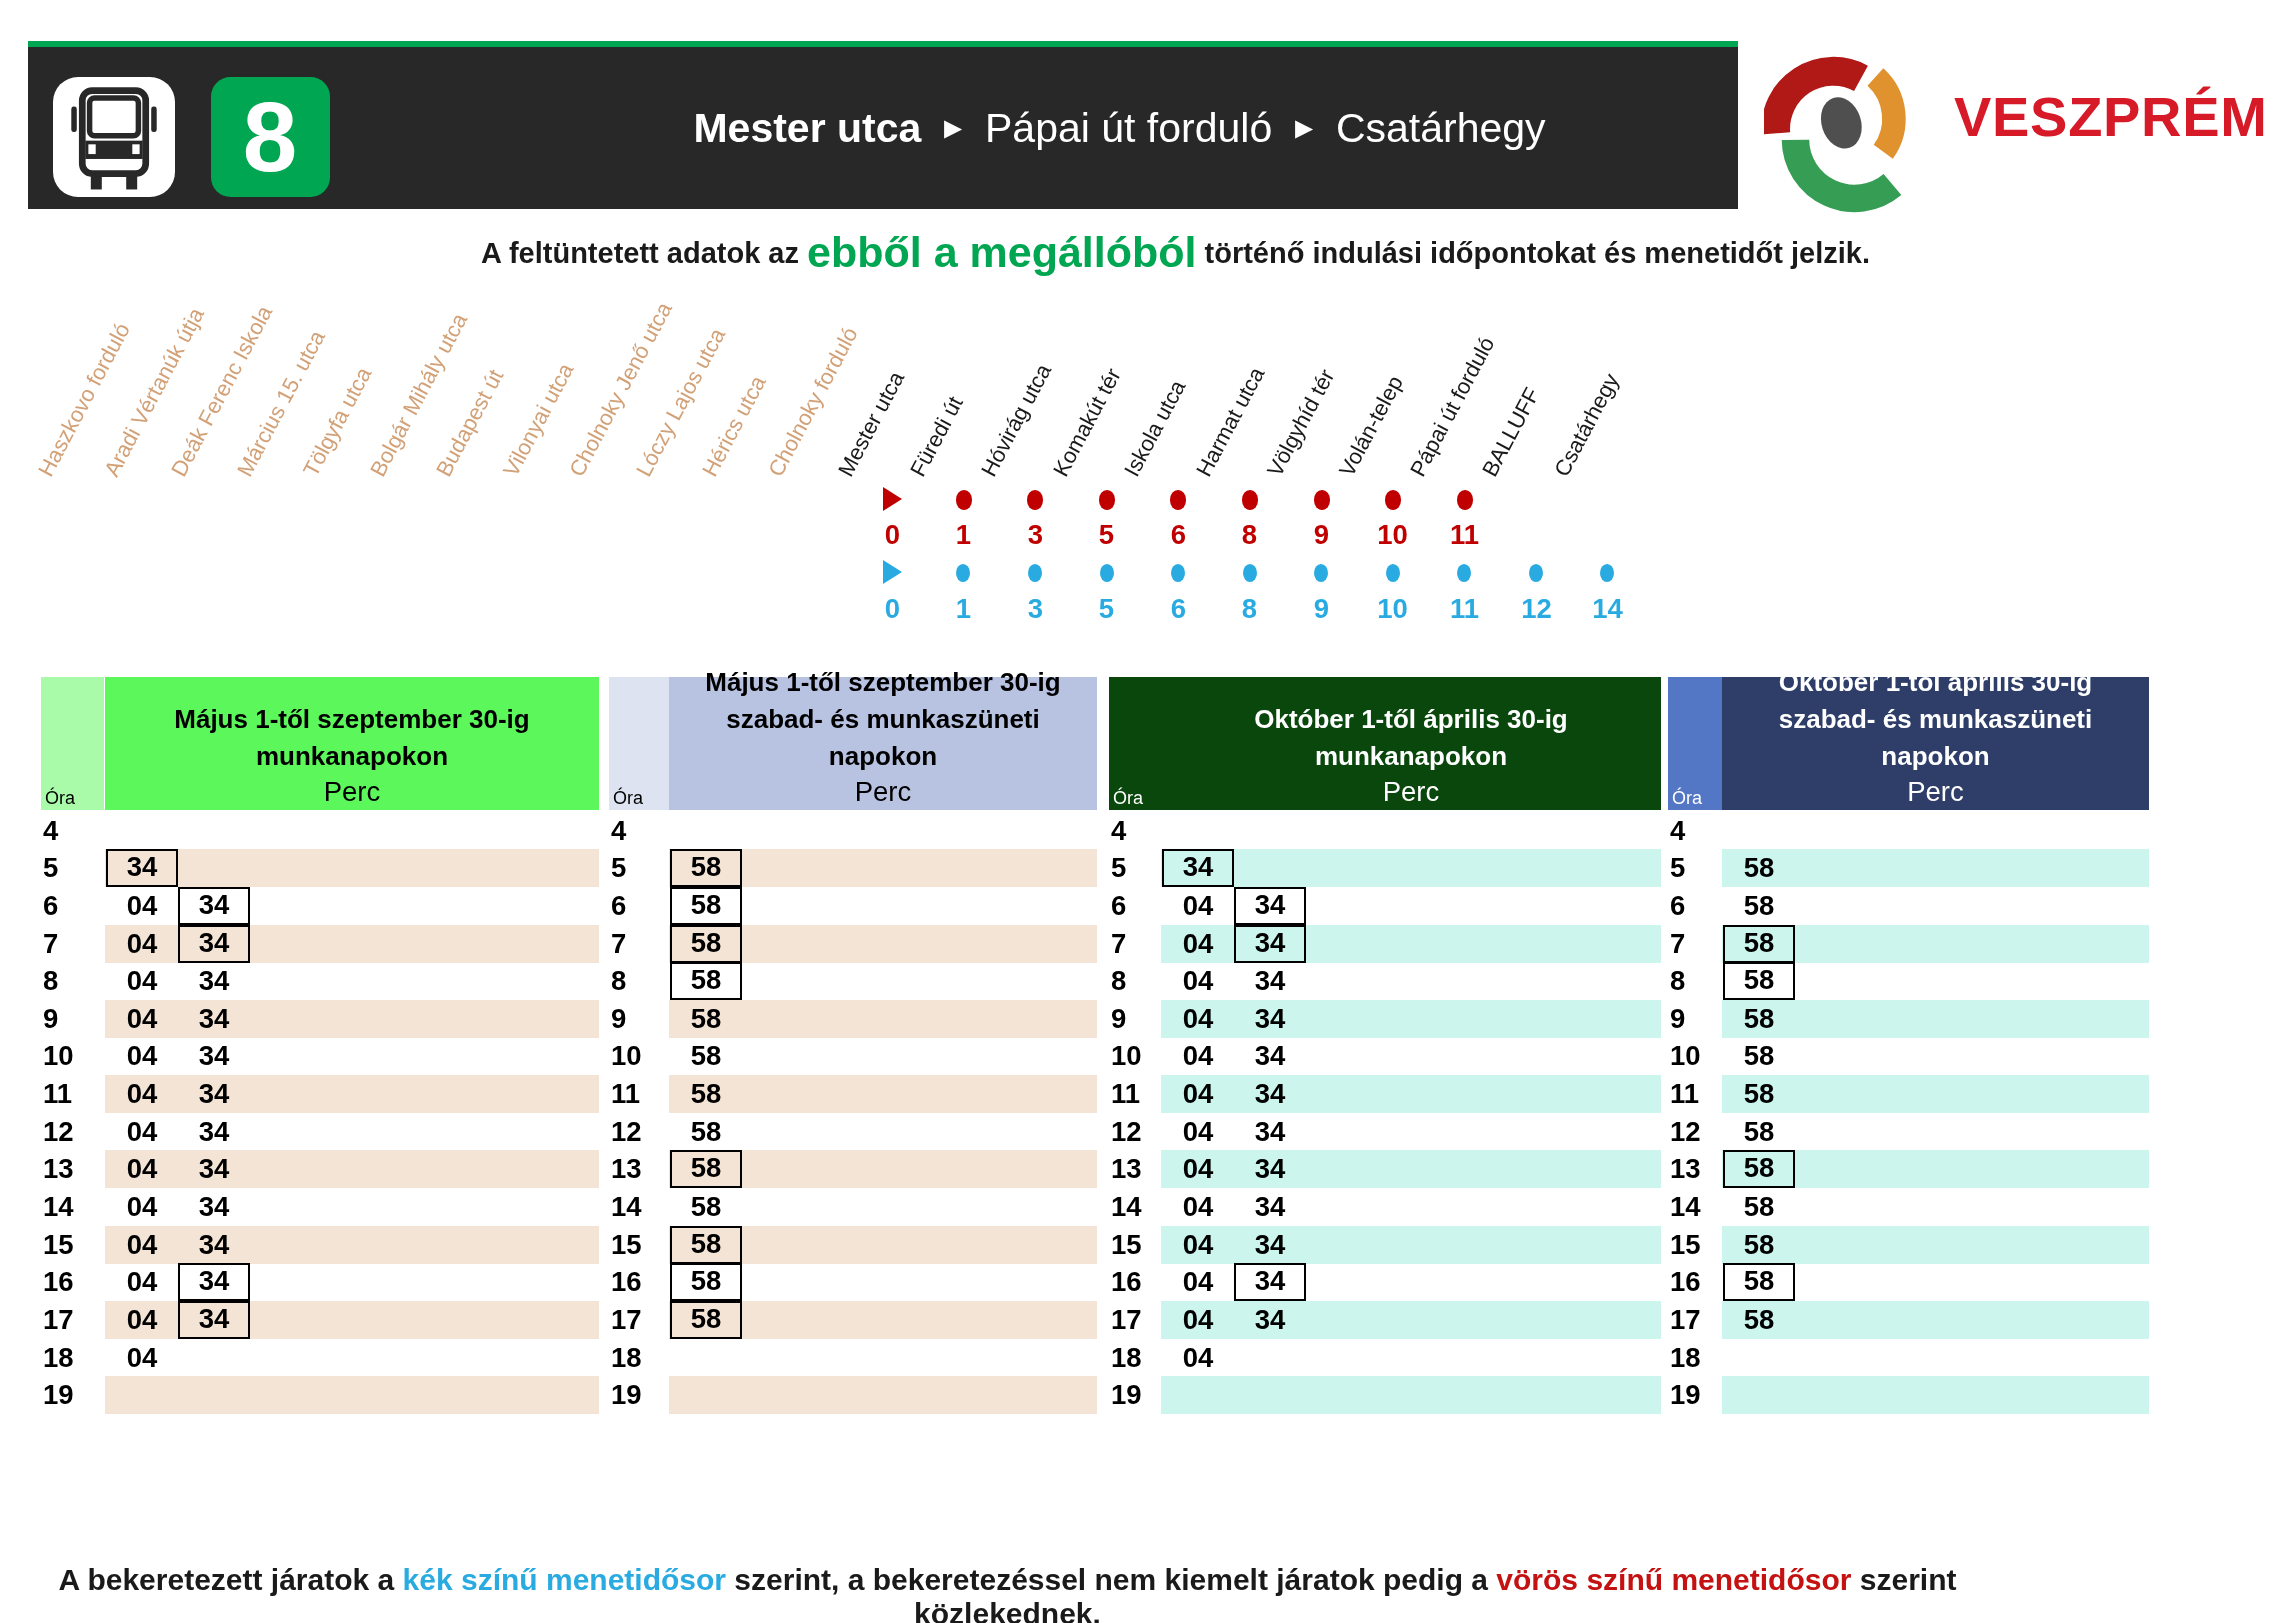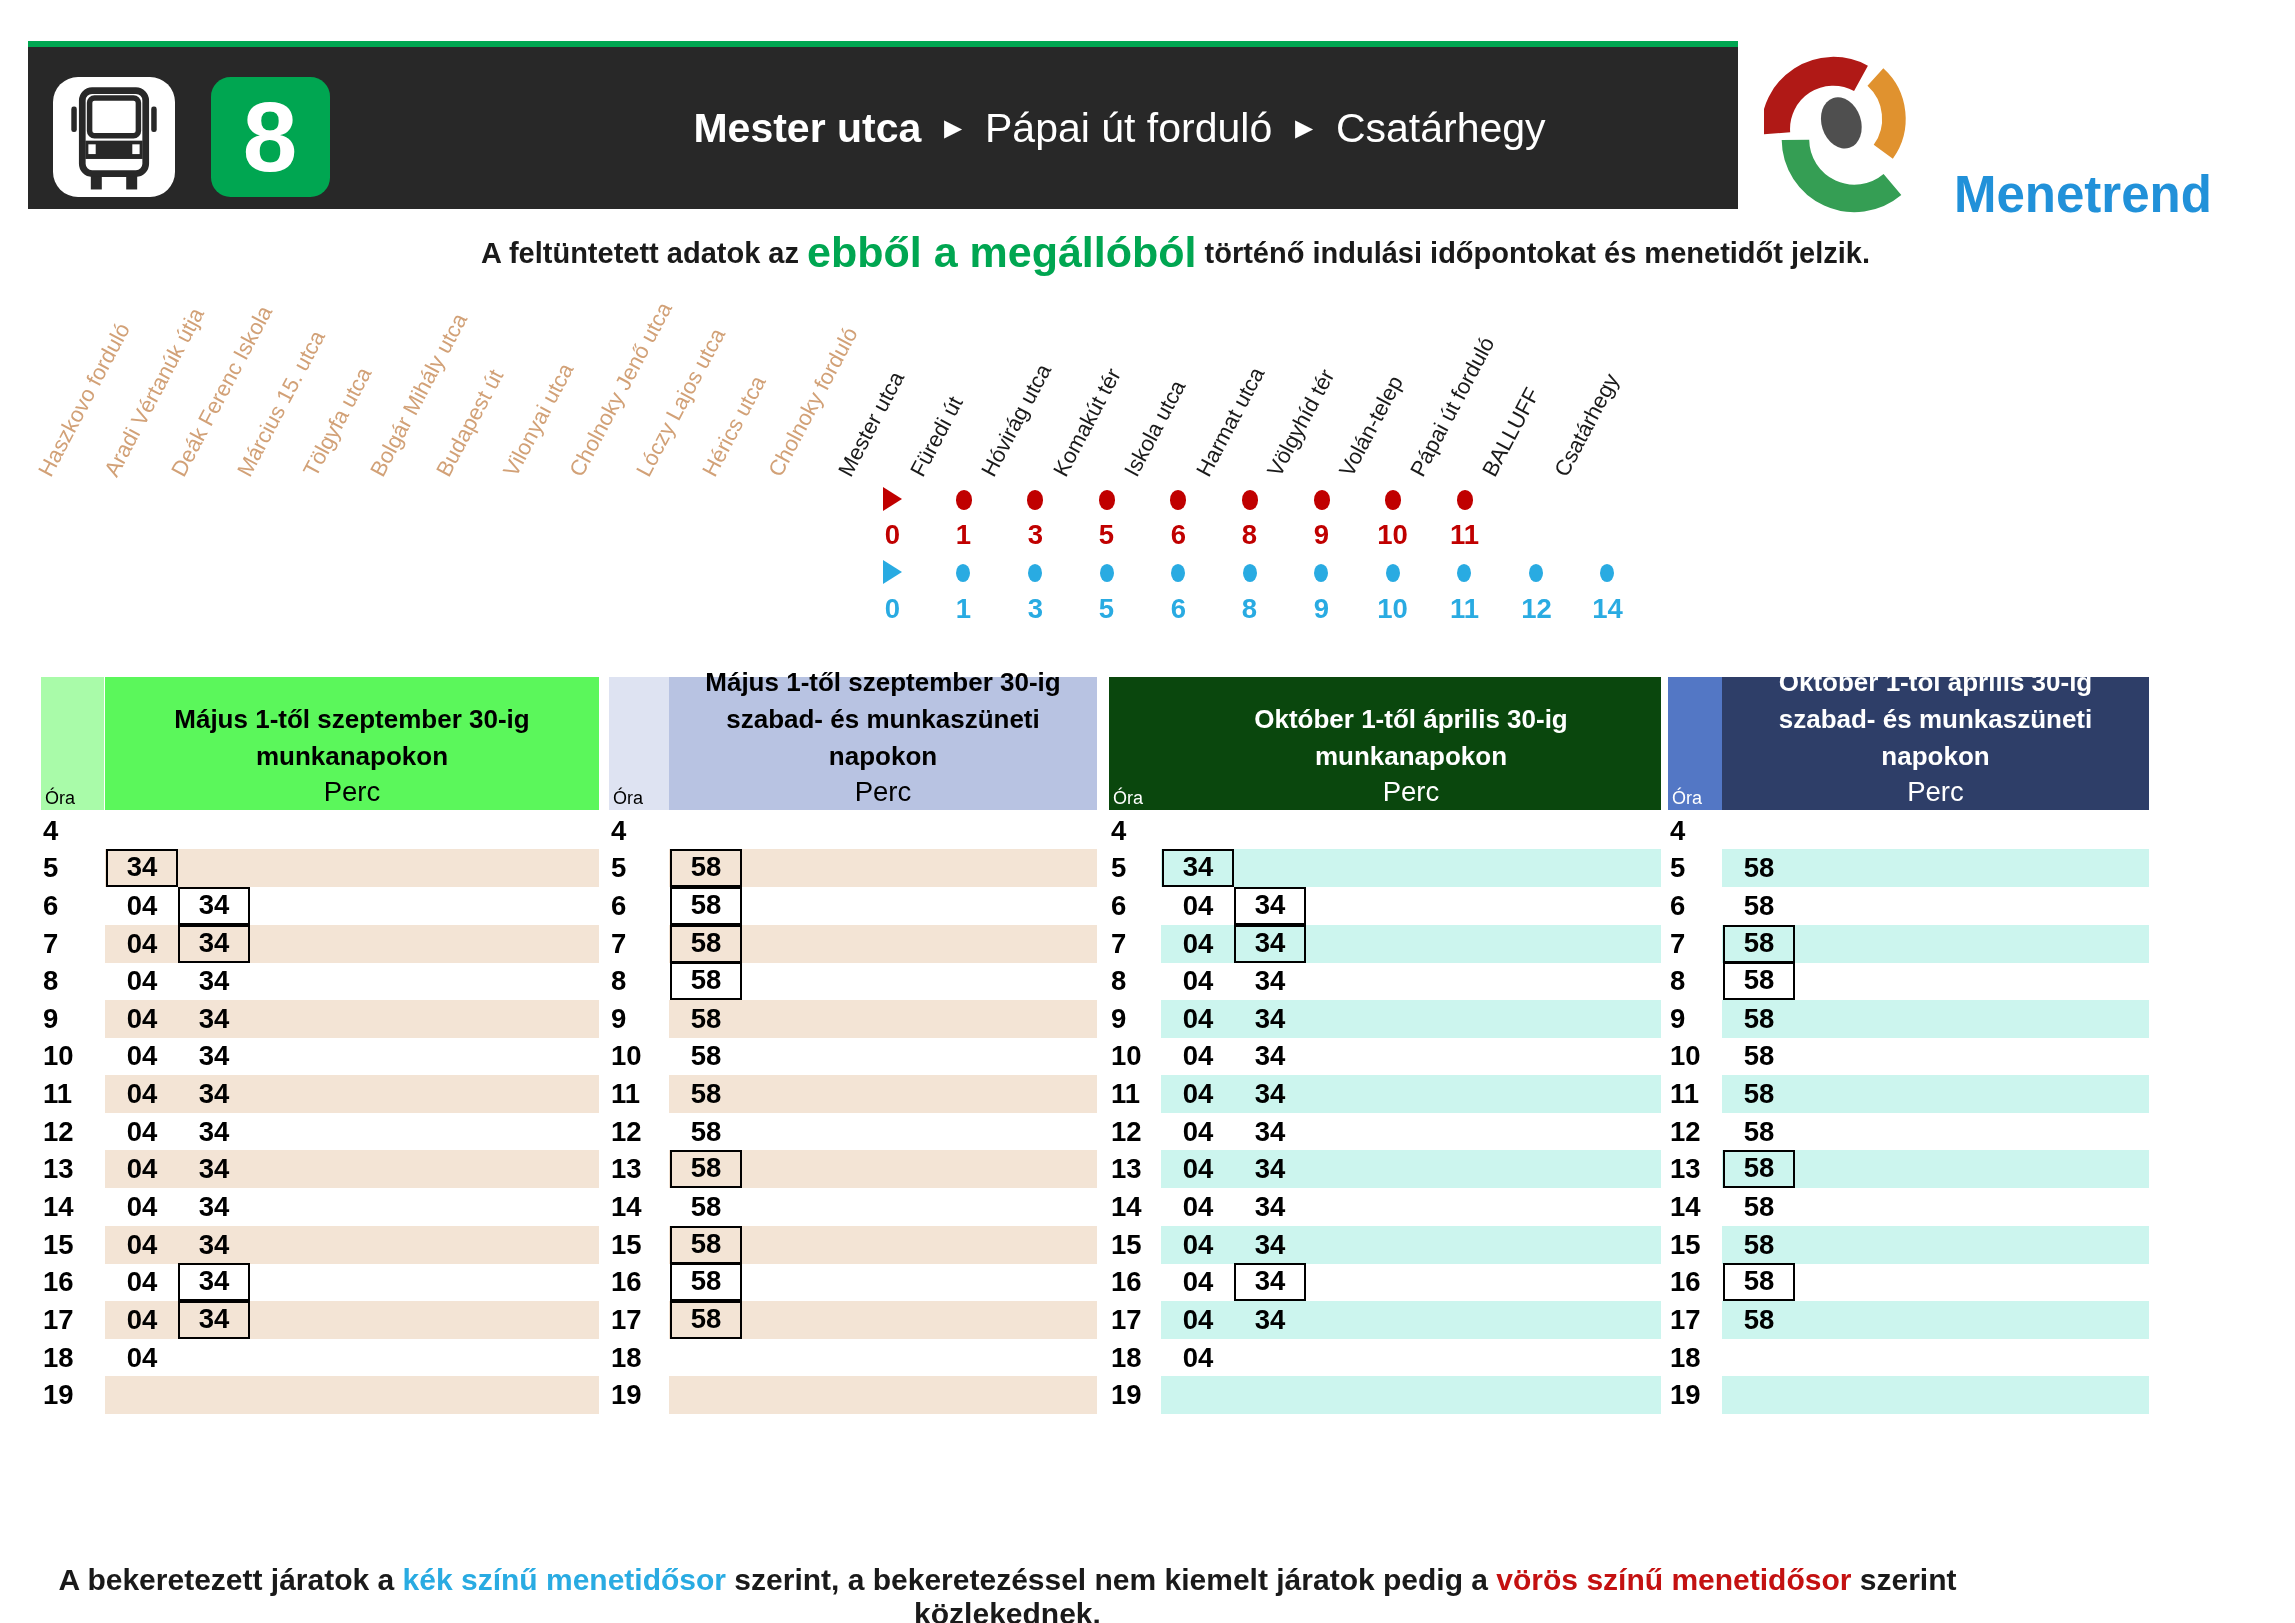--- a/index.html
+++ b/index.html
@@ -86,21 +86,21 @@
   </div>
 
   <div class="abs" style="left:1764px;top:56px;">
     <svg width="154" height="164" viewBox="0 0 235 250">
       <path d="M 18 118 A 88 88 0 0 1 148 34" fill="none" stroke="#b01916" stroke-width="44"></path>
       <path d="M 170 32 A 86 86 0 0 1 182 146" fill="none" stroke="#e0922f" stroke-width="36"></path>
       <path d="M 48 128 A 90 90 0 0 0 196 196" fill="none" stroke="#359e54" stroke-width="42"></path>
       <ellipse cx="118" cy="102" rx="30" ry="40" transform="rotate(-18 118 102)" fill="#4f4f4f"></ellipse>
     </svg>
   </div>
-  <div class="logo-product">Menetrend</div>
+  <div class="logo-city">VESZPRÉM</div>
 
   <div class="subtitle">
     <span>A feltüntetett adatok az </span><span class="hl">ebből a megállóból</span><span> történő indulási időpontokat és menetidőt jelzik.</span>
   </div>
 
   <div id="diagram" class="abs" style="left:0;top:0;width:2295px;height:655px;">
       <div class="diag-label" style="left: 56px; top: 481px;">
         <span style="color: rgb(210, 161, 119);">Haszkovo forduló</span>
       </div>
       <div class="diag-label" style="left: 122px; top: 481px;">

